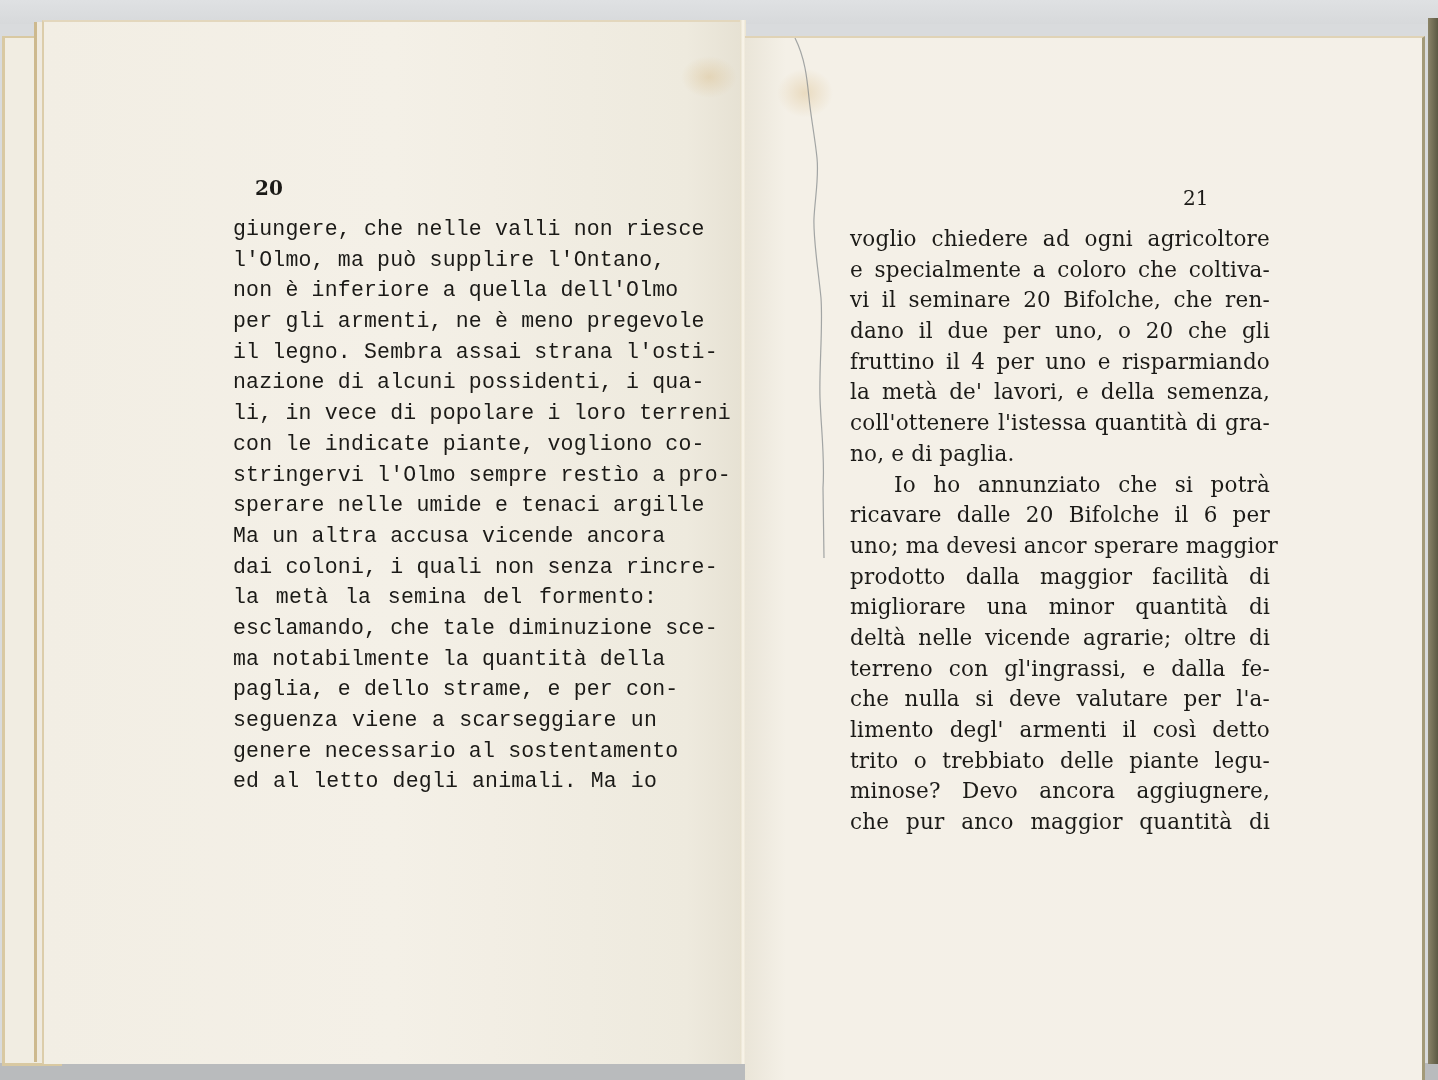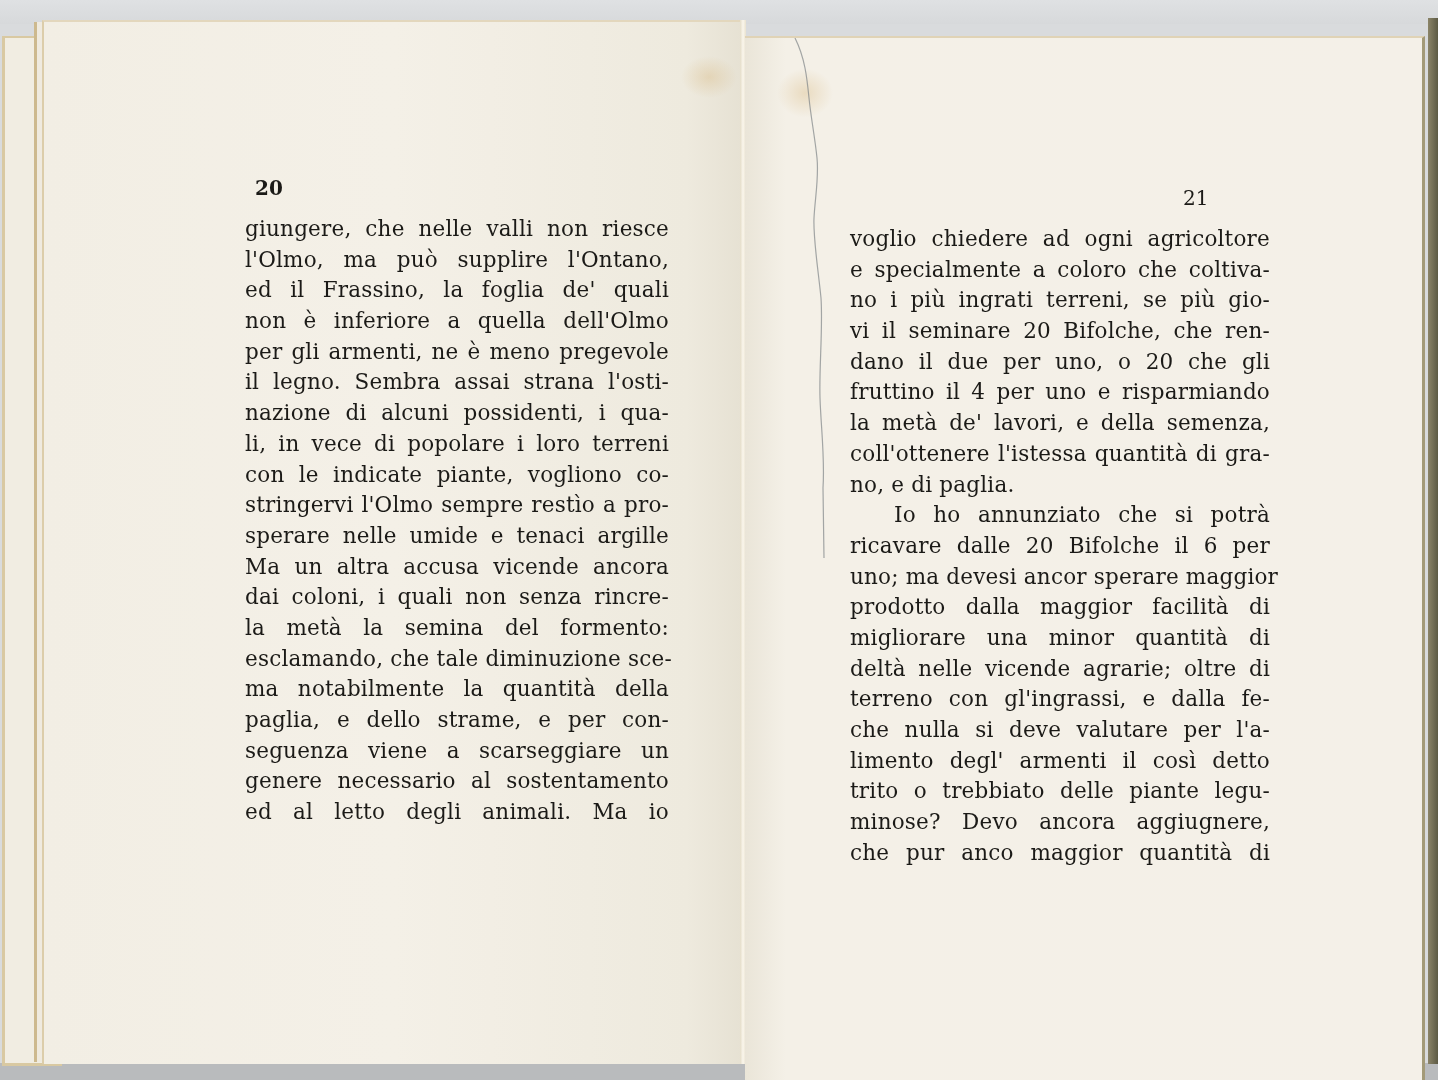--- a/index.html
+++ b/index.html
@@ -70,21 +70,21 @@
       position: absolute; left: 1428px; top: 18px; width: 10px; height: 1046px;
       background: linear-gradient(90deg, #8b8468, #5c5a44);
     }
     .text-block {
       position: absolute;
       color: #1b1a17;
       font-size: 21.5px;
       line-height: 30.7px;
       letter-spacing: 0.2px;
     }
-    .left-text { left: 201px; top: 192px; width: 424px; }
+    .left-text { left: 189px; top: 192px; width: 424px; font-family: Liberation Mono, monospace; }
     .right-text { left: 105px; top: 186px; width: 420px; }
     .line {
       display: block;
       text-align: justify;
       text-align-last: justify;
       white-space: nowrap;
       height: 30.7px;
     }
     .line.last { text-align-last: left; }
     .line.indent { padding-left: 44px; }
@@ -104,21 +104,20 @@
 <div class="scan-bg-bottom"></div>
 <div class="underpage-left"></div>
 <div class="underpage-left2"></div>
 
 <div class="page page-left">
   <svg class="crease" style="left:0;top:0;position:absolute;" width="2" height="2"></svg>
   <div class="page-number pn-left">20</div>
   <div class="text-block left-text">
     <span class="line">giungere, che nelle valli non riesce</span>
     <span class="line">l'Olmo, ma può supplire l'Ontano,</span>
-    <span class="line">ed il Frassino, la foglia de' quali</span>
     <span class="line">non è inferiore a quella dell'Olmo</span>
     <span class="line">per gli armenti, ne è meno pregevole</span>
     <span class="line">il legno. Sembra assai strana l'osti-</span>
     <span class="line">nazione di alcuni possidenti, i qua-</span>
     <span class="line">li, in vece di popolare i loro terreni</span>
     <span class="line">con le indicate piante, vogliono co-</span>
     <span class="line">stringervi l'Olmo sempre restìo a pro-</span>
     <span class="line">sperare nelle umide e tenaci argille</span>
     <span class="line">Ma un altra accusa vicende ancora</span>
     <span class="line">dai coloni, i quali non senza rincre-</span>
@@ -135,21 +134,20 @@
 <div class="gutter"></div>
 
 <div class="page page-right">
   <svg style="position:absolute;left:0;top:0;" width="120" height="1040">
     <path d="M50 0 C60 20, 62 40, 64 60 C66 80, 70 100, 72 120 C74 140, 70 160, 69 180 C68 200, 73 230, 76 260 C78 290, 74 330, 75 360 C76 390, 80 420, 78 450 L79 520" stroke="#7f8488" stroke-width="1.2" fill="none" opacity="0.7"></path>
   </svg>
   <div class="page-number pn-right">21</div>
   <div class="text-block right-text">
     <span class="line">voglio chiedere ad ogni agricoltore</span>
     <span class="line">e specialmente a coloro che coltiva-</span>
-    <span class="line">no i più ingrati terreni, se più gio-</span>
     <span class="line">vi il seminare 20 Bifolche, che ren-</span>
     <span class="line">dano il due per uno, o 20 che gli</span>
     <span class="line">fruttino il 4 per uno e risparmiando</span>
     <span class="line">la metà de' lavori, e della semenza,</span>
     <span class="line">coll'ottenere l'istessa quantità di gra-</span>
     <span class="line last">no, e di paglia.</span>
     <span class="line indent">Io ho annunziato che si potrà</span>
     <span class="line">ricavare dalle 20 Bifolche il 6 per</span>
     <span class="line">uno; ma devesi ancor sperare maggior</span>
     <span class="line">prodotto dalla maggior facilità di</span>

